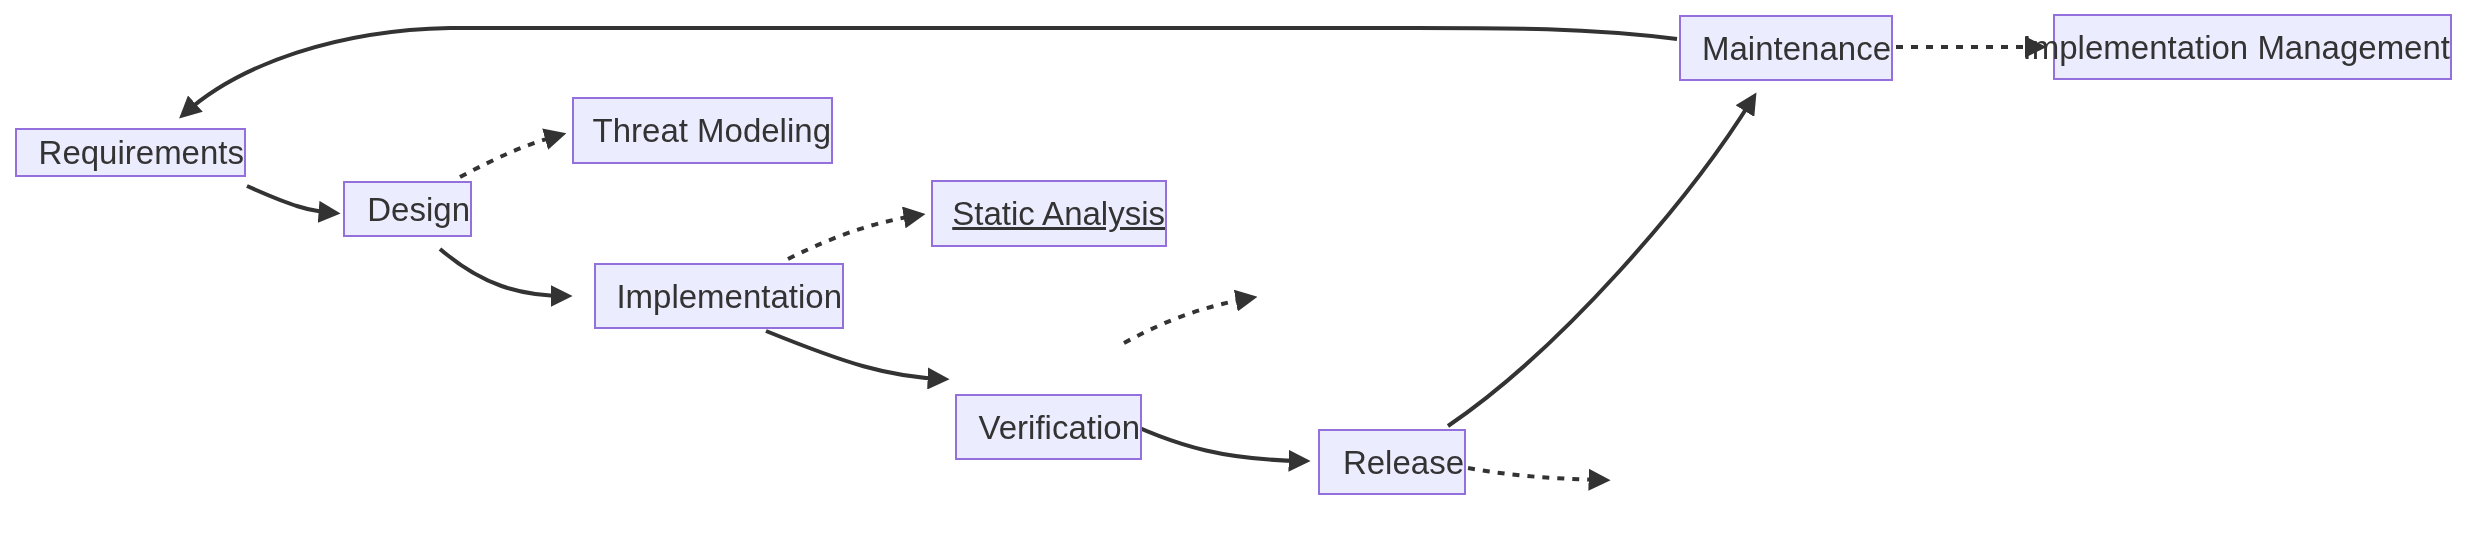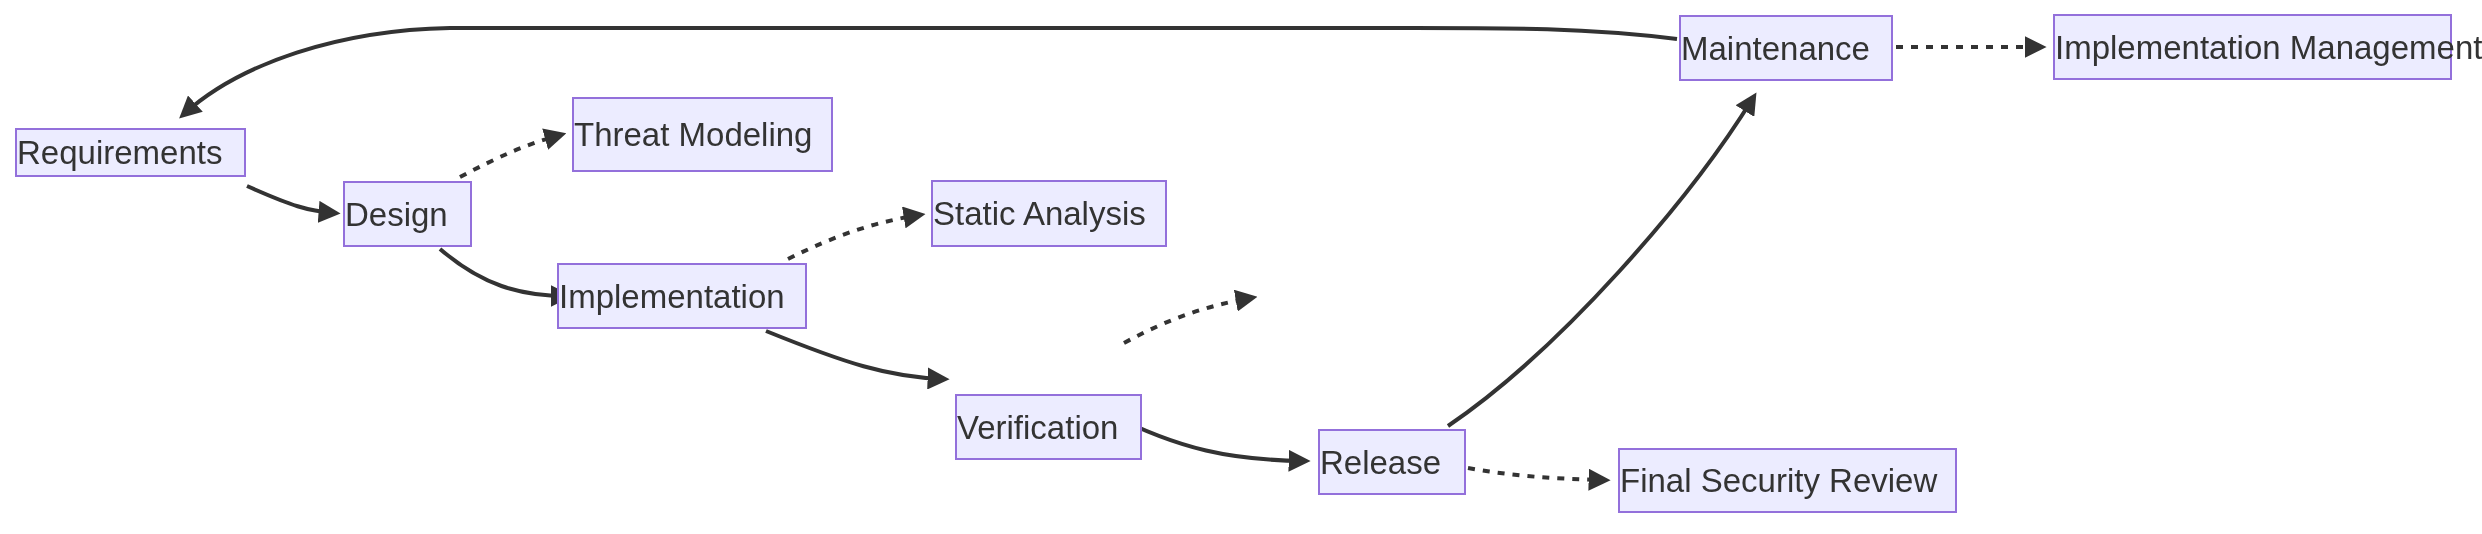--- a/index.html
+++ b/index.html
@@ -39,21 +39,21 @@
     fill:var(--edge-color);
   }
   .node{
     position:absolute;
     box-sizing:border-box;
     background:var(--node-fill);
     border:2px solid var(--node-border);
     color:var(--node-text);
     display:flex;
     align-items:center;
-    justify-content:flex-start;
+    justify-content:flex-end;
     font-size:33px;
     line-height:1;
     white-space:nowrap;
     text-align:center;
   }
 </style>
 </head>
 <body>
 
 <div class="canvas">
@@ -75,48 +75,45 @@
     <path class="edge" d="M 1108,413 C 1180,450 1232,460 1304,461" marker-end="url(#arrow)"></path>
     <path class="edge dotted" d="M 1468,468 C 1512,476 1556,479 1604,480" marker-end="url(#arrow)"></path>
     <path class="edge" d="M 1448,426 C 1560,350 1690,200 1753,98" marker-end="url(#arrow)"></path>
     <path class="edge dotted" d="M 1896,47 L 2040,47" marker-end="url(#arrow)"></path>
   </svg>
 
   <div class="node" style="left:15px;top:128px;width:231px;height:49px;">
     <span>Requirements</span>
   </div>
 
-  <div class="node" style="left:343px;top:181px;width:129px;height:66px;">
+  <div class="node" style="left:343px;top:181px;width:129px;height:56px;">
     <span>Design</span>
   </div>
 
-  <div class="node" style="left:572px;top:97px;width:261px;height:75px;">
+  <div class="node" style="left:572px;top:97px;width:261px;height:67px;">
     <span>Threat Modeling</span>
   </div>
 
-  <div class="node" style="left:557px;top:263px;width:250px;height:66px;">
+  <div class="node" style="left:594px;top:263px;width:250px;height:66px;">
     <span>Implementation</span>
   </div>
 
-  <div class="node" style="left:931px;top:180px;width:236px;height:67px;">
+  <div class="node" style="left:931px;top:180px;width:236px;height:67px;text-decoration:underline;">
     <span>Static Analysis</span>
   </div>
 
   <div class="node" style="left:955px;top:346px;width:187px;height:66px;margin-top:48px;">
     <span>Verification</span>
   </div>
 
 
   <div class="node" style="left:1318px;top:429px;width:148px;height:66px;">
     <span>Release</span>
   </div>
 
-  <div class="node" style="left:1618px;top:448px;width:339px;height:65px;">
-    <span>Final Security Review</span>
-  </div>
 
   <div class="node" style="left:1679px;top:15px;width:214px;height:66px;">
     <span>Maintenance</span>
   </div>
 
   <div class="node" style="left:2053px;top:14px;width:399px;height:66px;">
     <span>Implementation Management</span>
   </div>
 
 </div>

